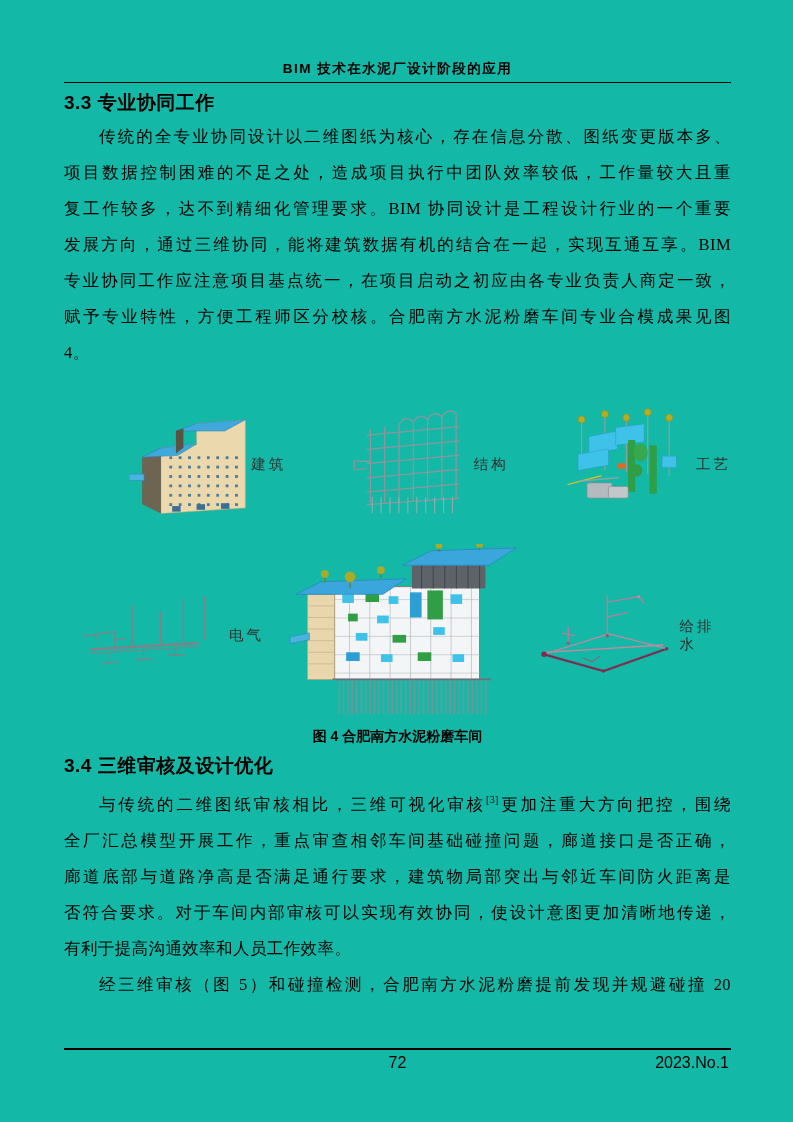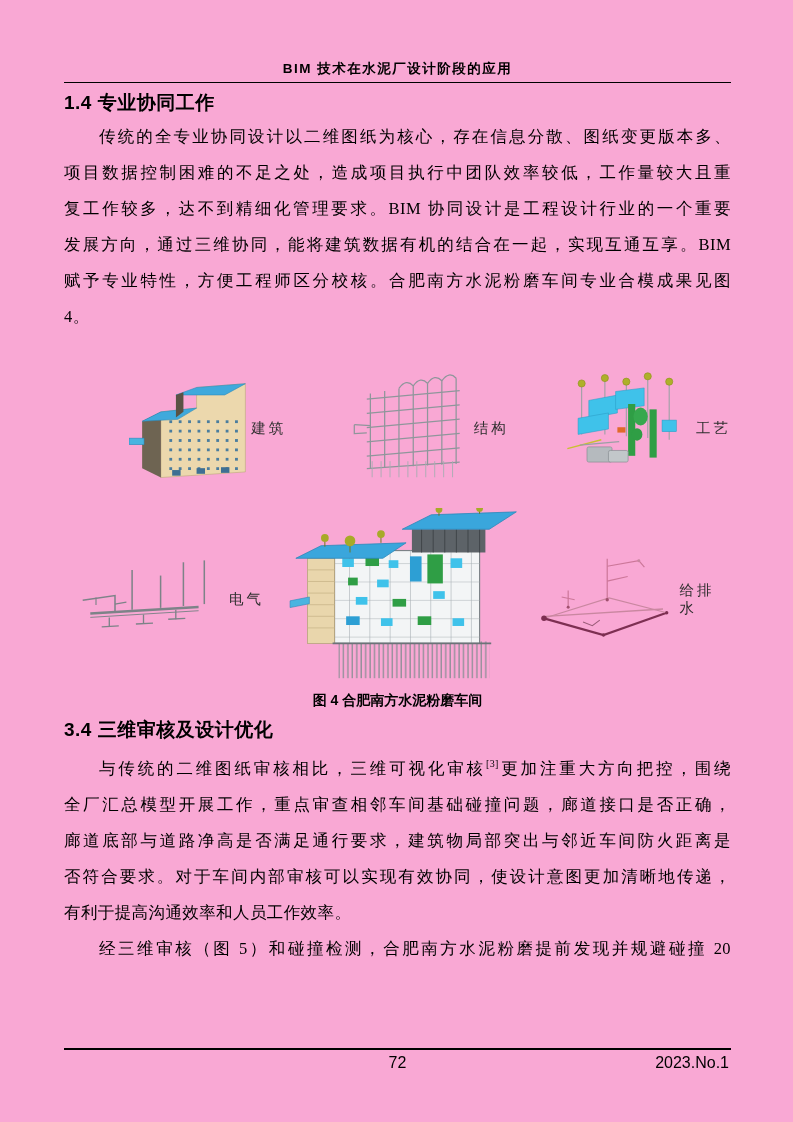--- a/index.html
+++ b/index.html
@@ -1,17 +1,17 @@
 <!DOCTYPE html>
 <html><head>
 <meta charset="utf-8">
 <style>
   * { margin:0; padding:0; box-sizing:border-box; }
   body { background:#e8e8e8; font-family:"Liberation Serif", serif; }
-  .page { width:793px; height:1122px; background:#f9a8d4; position:relative; margin:0 auto; overflow:hidden; color:#000; }
+  .page { width:793px; height:1122px; background:#14b8a6; position:relative; margin:0 auto; overflow:hidden; color:#000; }
   .content { position:absolute; left:64px; top:0; width:667px; }
 
   .header-title { padding-top:60px; text-align:center; font-family:"Liberation Sans", sans-serif;
                   font-size:13.5px; font-weight:600; letter-spacing:1.5px; }
   .header-rule { border-bottom:1.7px solid #000; margin-top:4px; }
 
   h2.sec { font-family:"Liberation Sans", sans-serif; font-size:19px; font-weight:700;
            letter-spacing:.5px; margin:7px 0 3px; }
 
   .line { font-size:16.5px; line-height:36px; letter-spacing:.4px; text-align:justify; }
@@ -38,27 +38,28 @@
 </style>
 </head>
 <body>
 
 <div class="page">
   <div class="content">
 
     <div class="header-title">BIM 技术在水泥厂设计阶段的应用</div>
     <div class="header-rule"></div>
 
-    <h2 class="sec">1.4 专业协同工作</h2>
+    <h2 class="sec">3.3 专业协同工作</h2>
 
     <div>
       <div class="line jfull ind">传统的全专业协同设计以二维图纸为核心，存在信息分散、图纸变更版本多、</div>
       <div class="line jfull">项目数据控制困难的不足之处，造成项目执行中团队效率较低，工作量较大且重</div>
       <div class="line jfull">复工作较多，达不到精细化管理要求。BIM 协同设计是工程设计行业的一个重要</div>
       <div class="line jfull">发展方向，通过三维协同，能将建筑数据有机的结合在一起，实现互通互享。BIM</div>
+      <div class="line jfull">专业协同工作应注意项目基点统一，在项目启动之初应由各专业负责人商定一致，</div>
       <div class="line jfull">赋予专业特性，方便工程师区分校核。合肥南方水泥粉磨车间专业合模成果见图</div>
       <div class="line">4。</div>
     </div>
 
     <div class="fig">
       <div class="fig-row r1">
 
         <div class="fig-cell">
           <svg width="122" height="128" viewBox="0 0 130 136">
             <defs>

